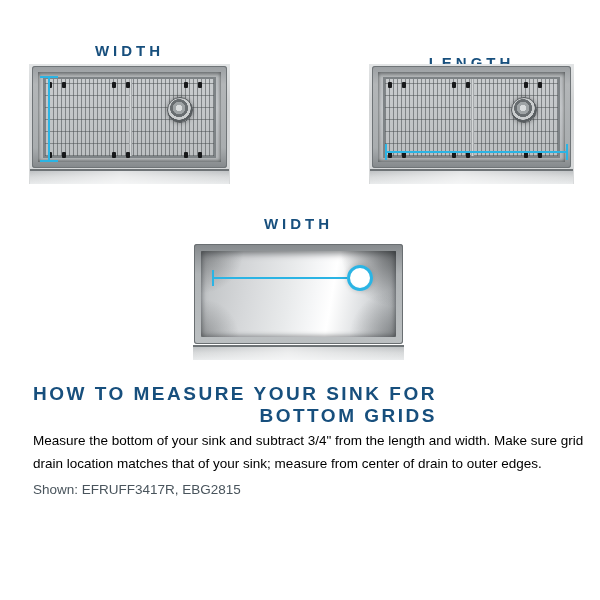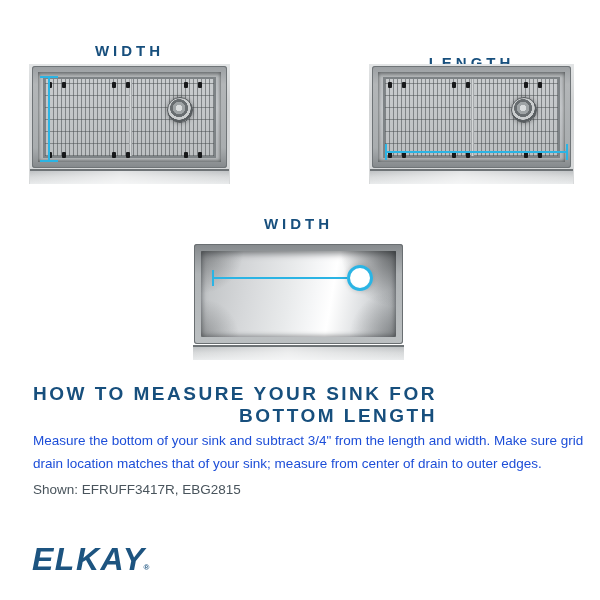--- a/index.html
+++ b/index.html
@@ -116,21 +116,21 @@
     box-shadow:0 0 5px rgba(0,0,0,.18);
   }
 
   
   .headline {
     position:absolute; left:33px; top:383px;
     color:#174f7d; font-size:19px; font-weight:bold; letter-spacing:2.5px; line-height:22px;text-align:right;
   }
   .desc {
     position:absolute; left:33px; top:430px; width:556px;
-    color:#1d4ed8; font-size:13.5px; line-height:22.5px;
+    color:#000000; font-size:13.5px; line-height:22.5px;
   }
   .shown {
     position:absolute; left:33px; top:482px;
     color:#49545c; font-size:13.5px; 
   }
 
   
   .logo {
     position:absolute; left:32px; top:544px;
     color:#1d5480; font-size:32px; font-weight:bold; font-style:italic;
@@ -181,22 +181,19 @@
     <div class="bowl3">
       <div class="interior3"></div>
     </div>
     <div class="apron"></div>
     <div class="mline mline-h" id="mline-drain"></div>
     <div class="drain-marker"></div>
   </div>
 
   <h1 class="headline">
     <div>HOW TO MEASURE YOUR SINK FOR</div>
-    <div>BOTTOM LENGTH</div>
+    <div>BOTTOM GRIDS</div>
   </h1>
   <p class="desc">Measure the bottom of your sink and subtract 3/4" from the length and width. Make sure grid drain location matches that of your sink; measure from center of drain to outer edges.</p>
   <p class="shown">Shown: EFRUFF3417R, EBG2815</p>
 
-  <div class="logo">
-    <span>ELKAY</span><span class="reg">®</span>
-  </div>
 
 </div>
 
 </body></html>

